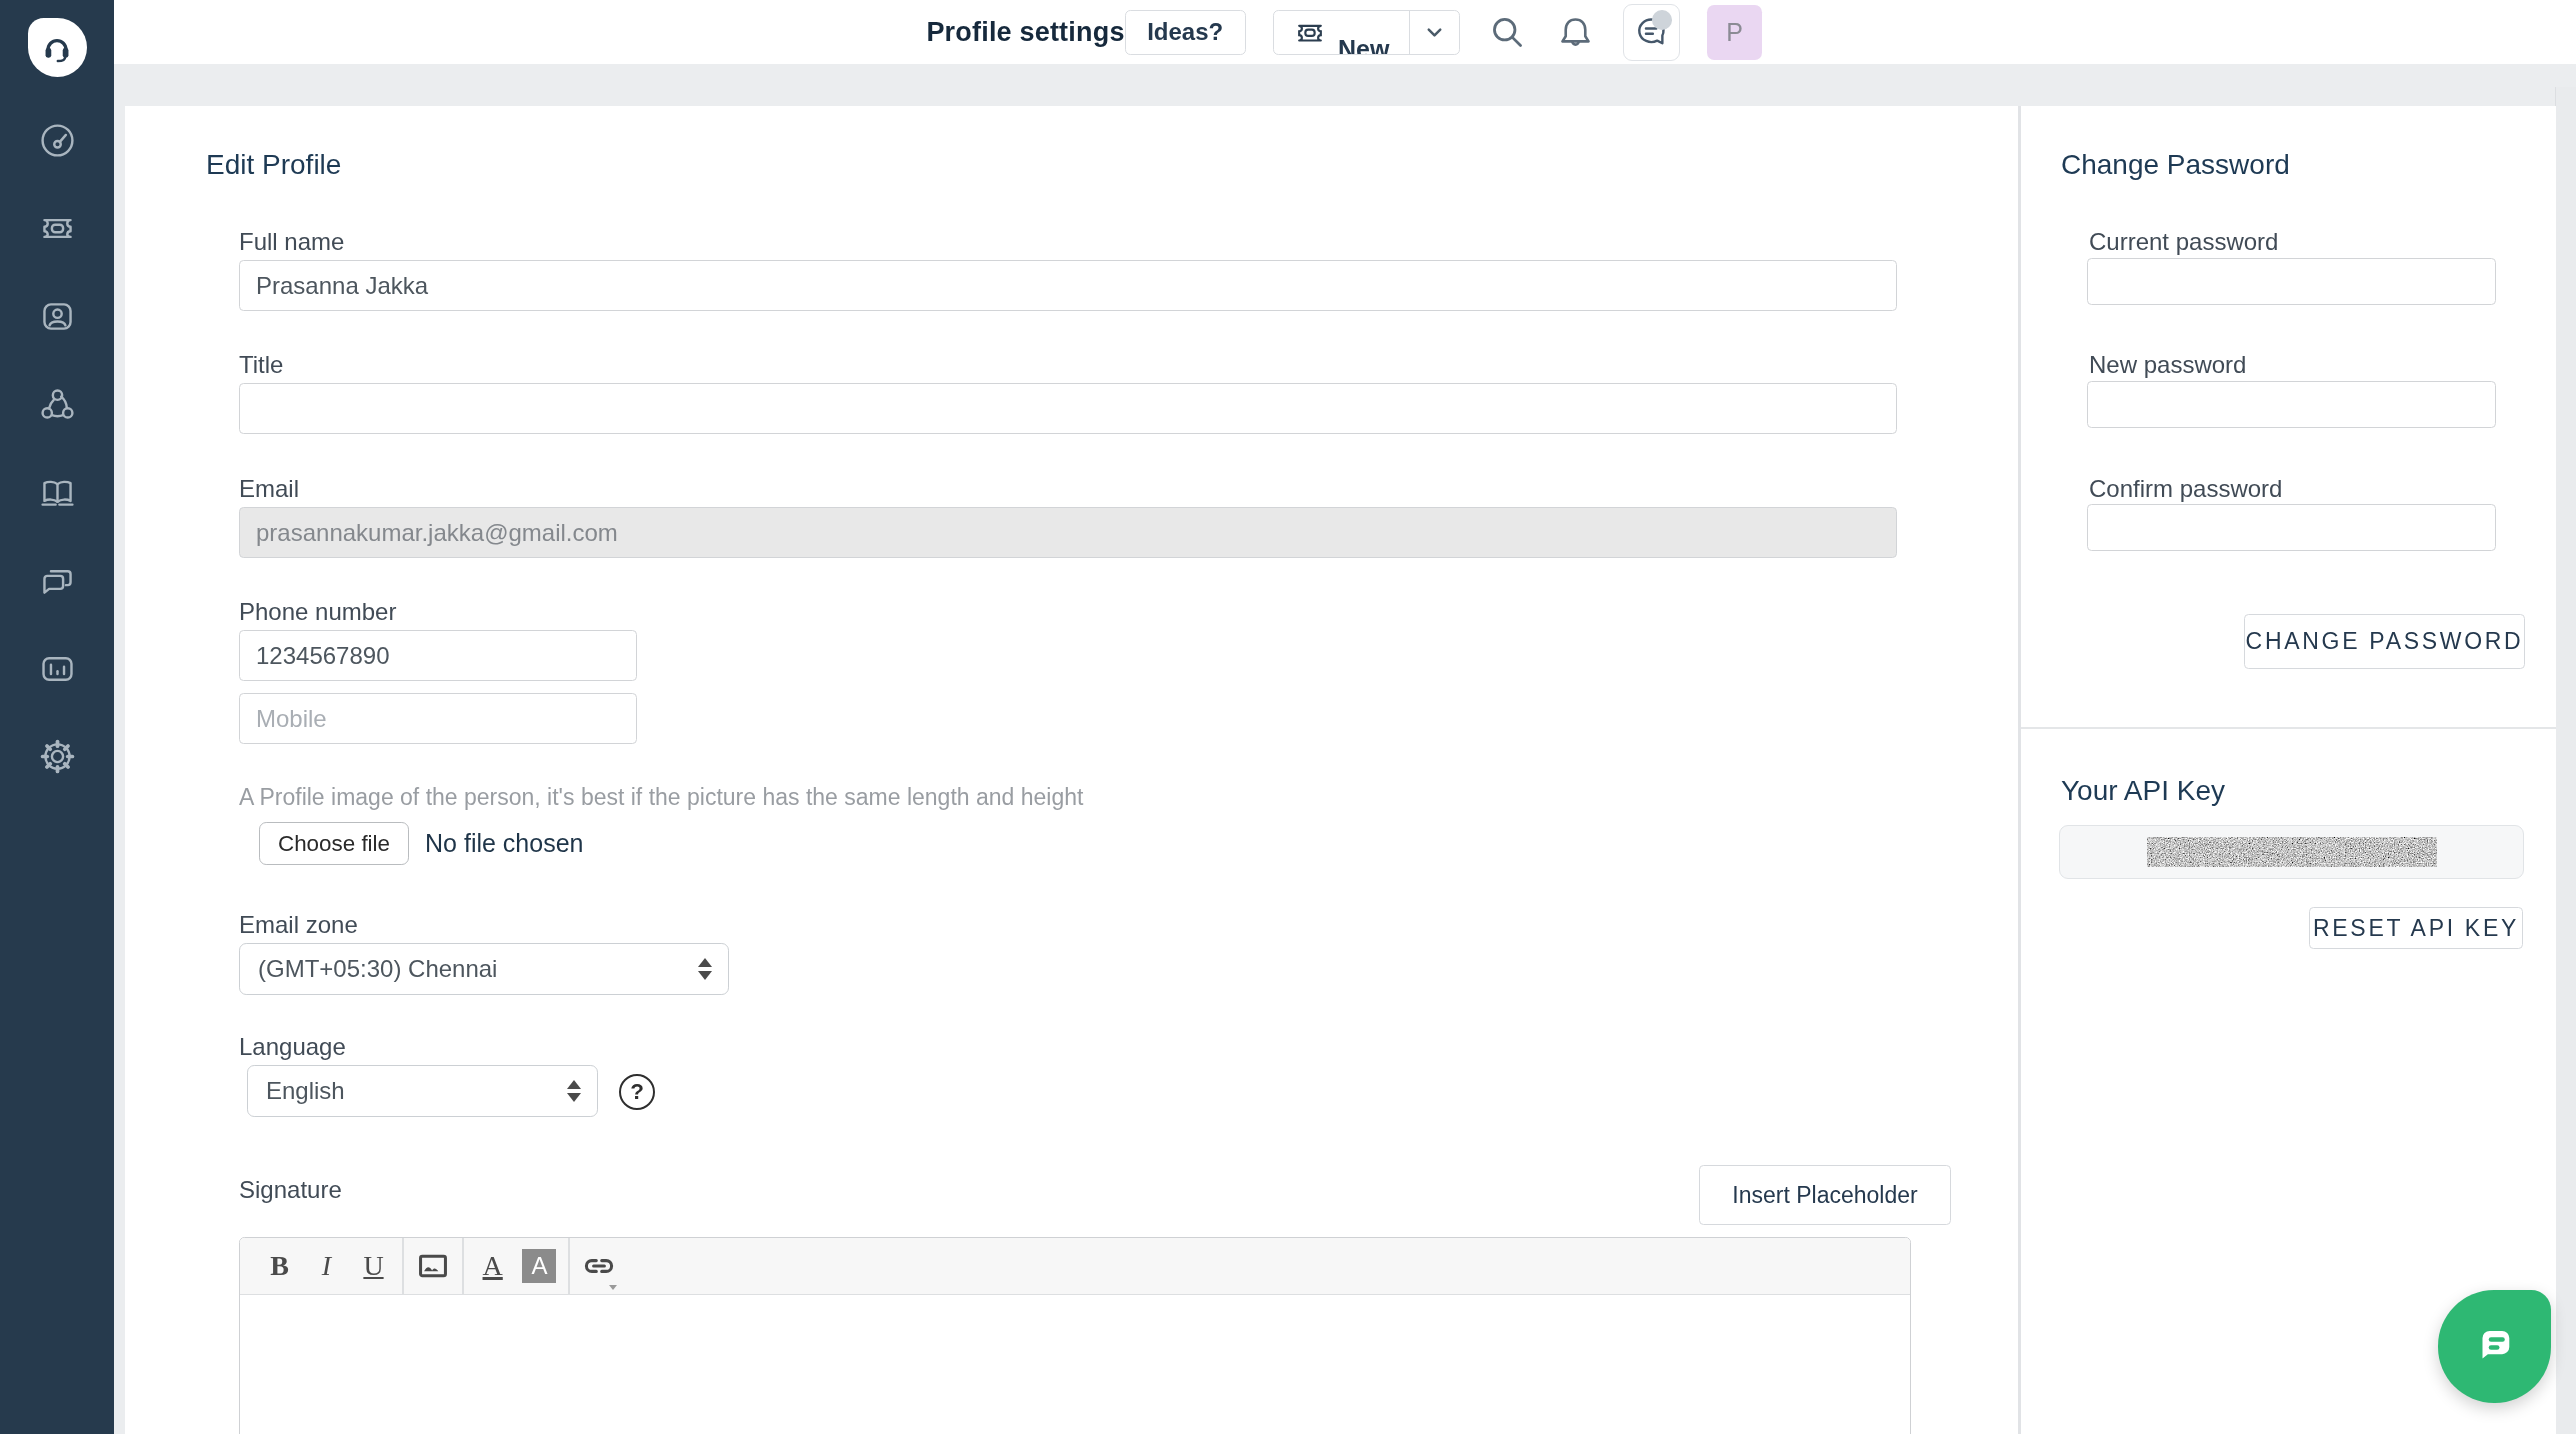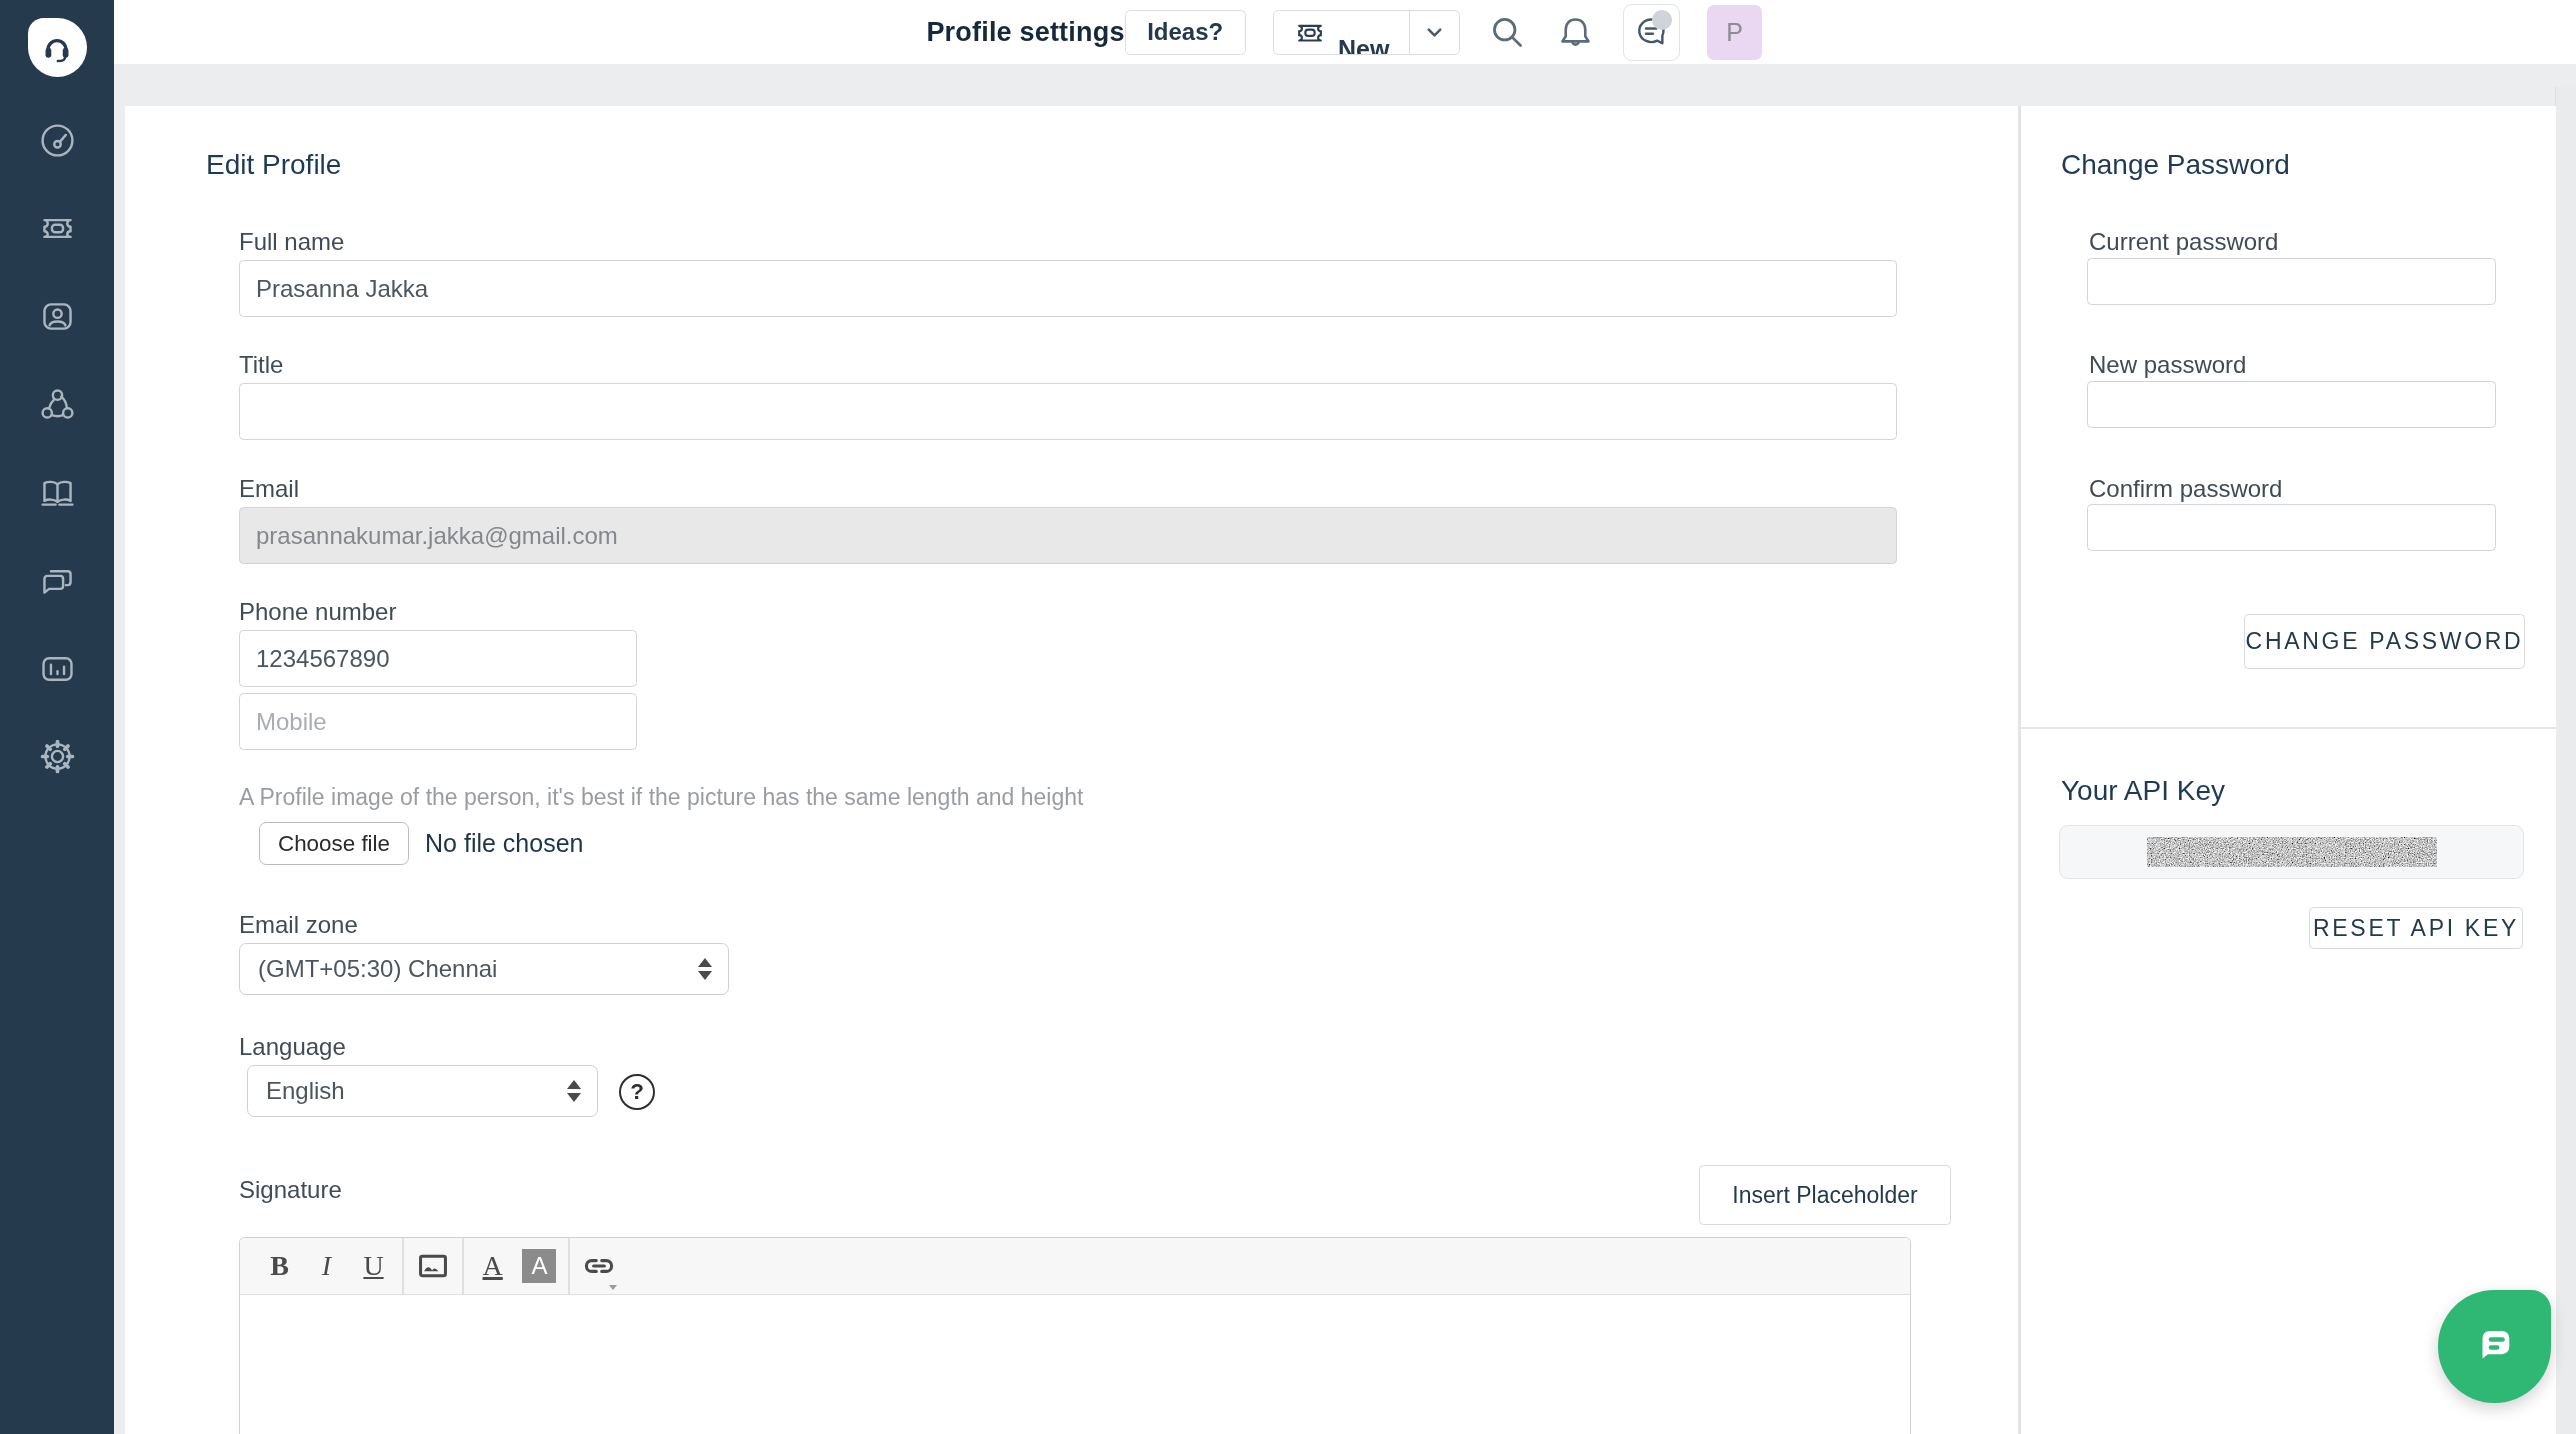--- a/index.html
+++ b/index.html
@@ -54,21 +54,21 @@
   
   .scroll-strip { position:absolute; top:87px; right:0; width:20.6px; bottom:0; background:#e9ebed; border-left:0.9px solid #dcdee1; }
   .card { background:#fff; position:absolute; top:106px; bottom:0; }
   .card-main { left:125px; width:1893px; }
   .v-divider { position:absolute; left:2018px; top:106px; width:2.7px; bottom:0; background:#e1e3e6; }
   .card-right { left:2021px; width:535px; }
   
   .h2 { font-size:28px; font-weight:500; color:#1e3a54; position:absolute; }
   .lbl { font-size:24px; color:#414b56; position:absolute; }
   .inp {
-    position:absolute; height:57px; border:1.8px solid #d2d4d7; border-radius:4.5px;
+    position:absolute; height:51px; border:1.8px solid #d2d4d7; border-radius:4.5px;
     background:#fff; font-size:24px; color:#4d565e; padding:0 16px;
     font-family:inherit; outline:none;
   }
   .inp::placeholder { color:#a9aeb4; }
   .inp[disabled] { background:#e8e8e8; color:#84888d; border-color:#d2d4d7; }
   .hint { position:absolute; font-size:23px; color:#999da2; }
   .file-row { position:absolute; display:flex; align-items:center; gap:16px; }
   .file-btn {
     height:43px; padding:0 18px; background:#fff; border:1.8px solid #b9bcbf; border-radius:7.2px;
     font-size:22.4px; color:#2a2a2a; font-family:inherit; cursor:pointer;

